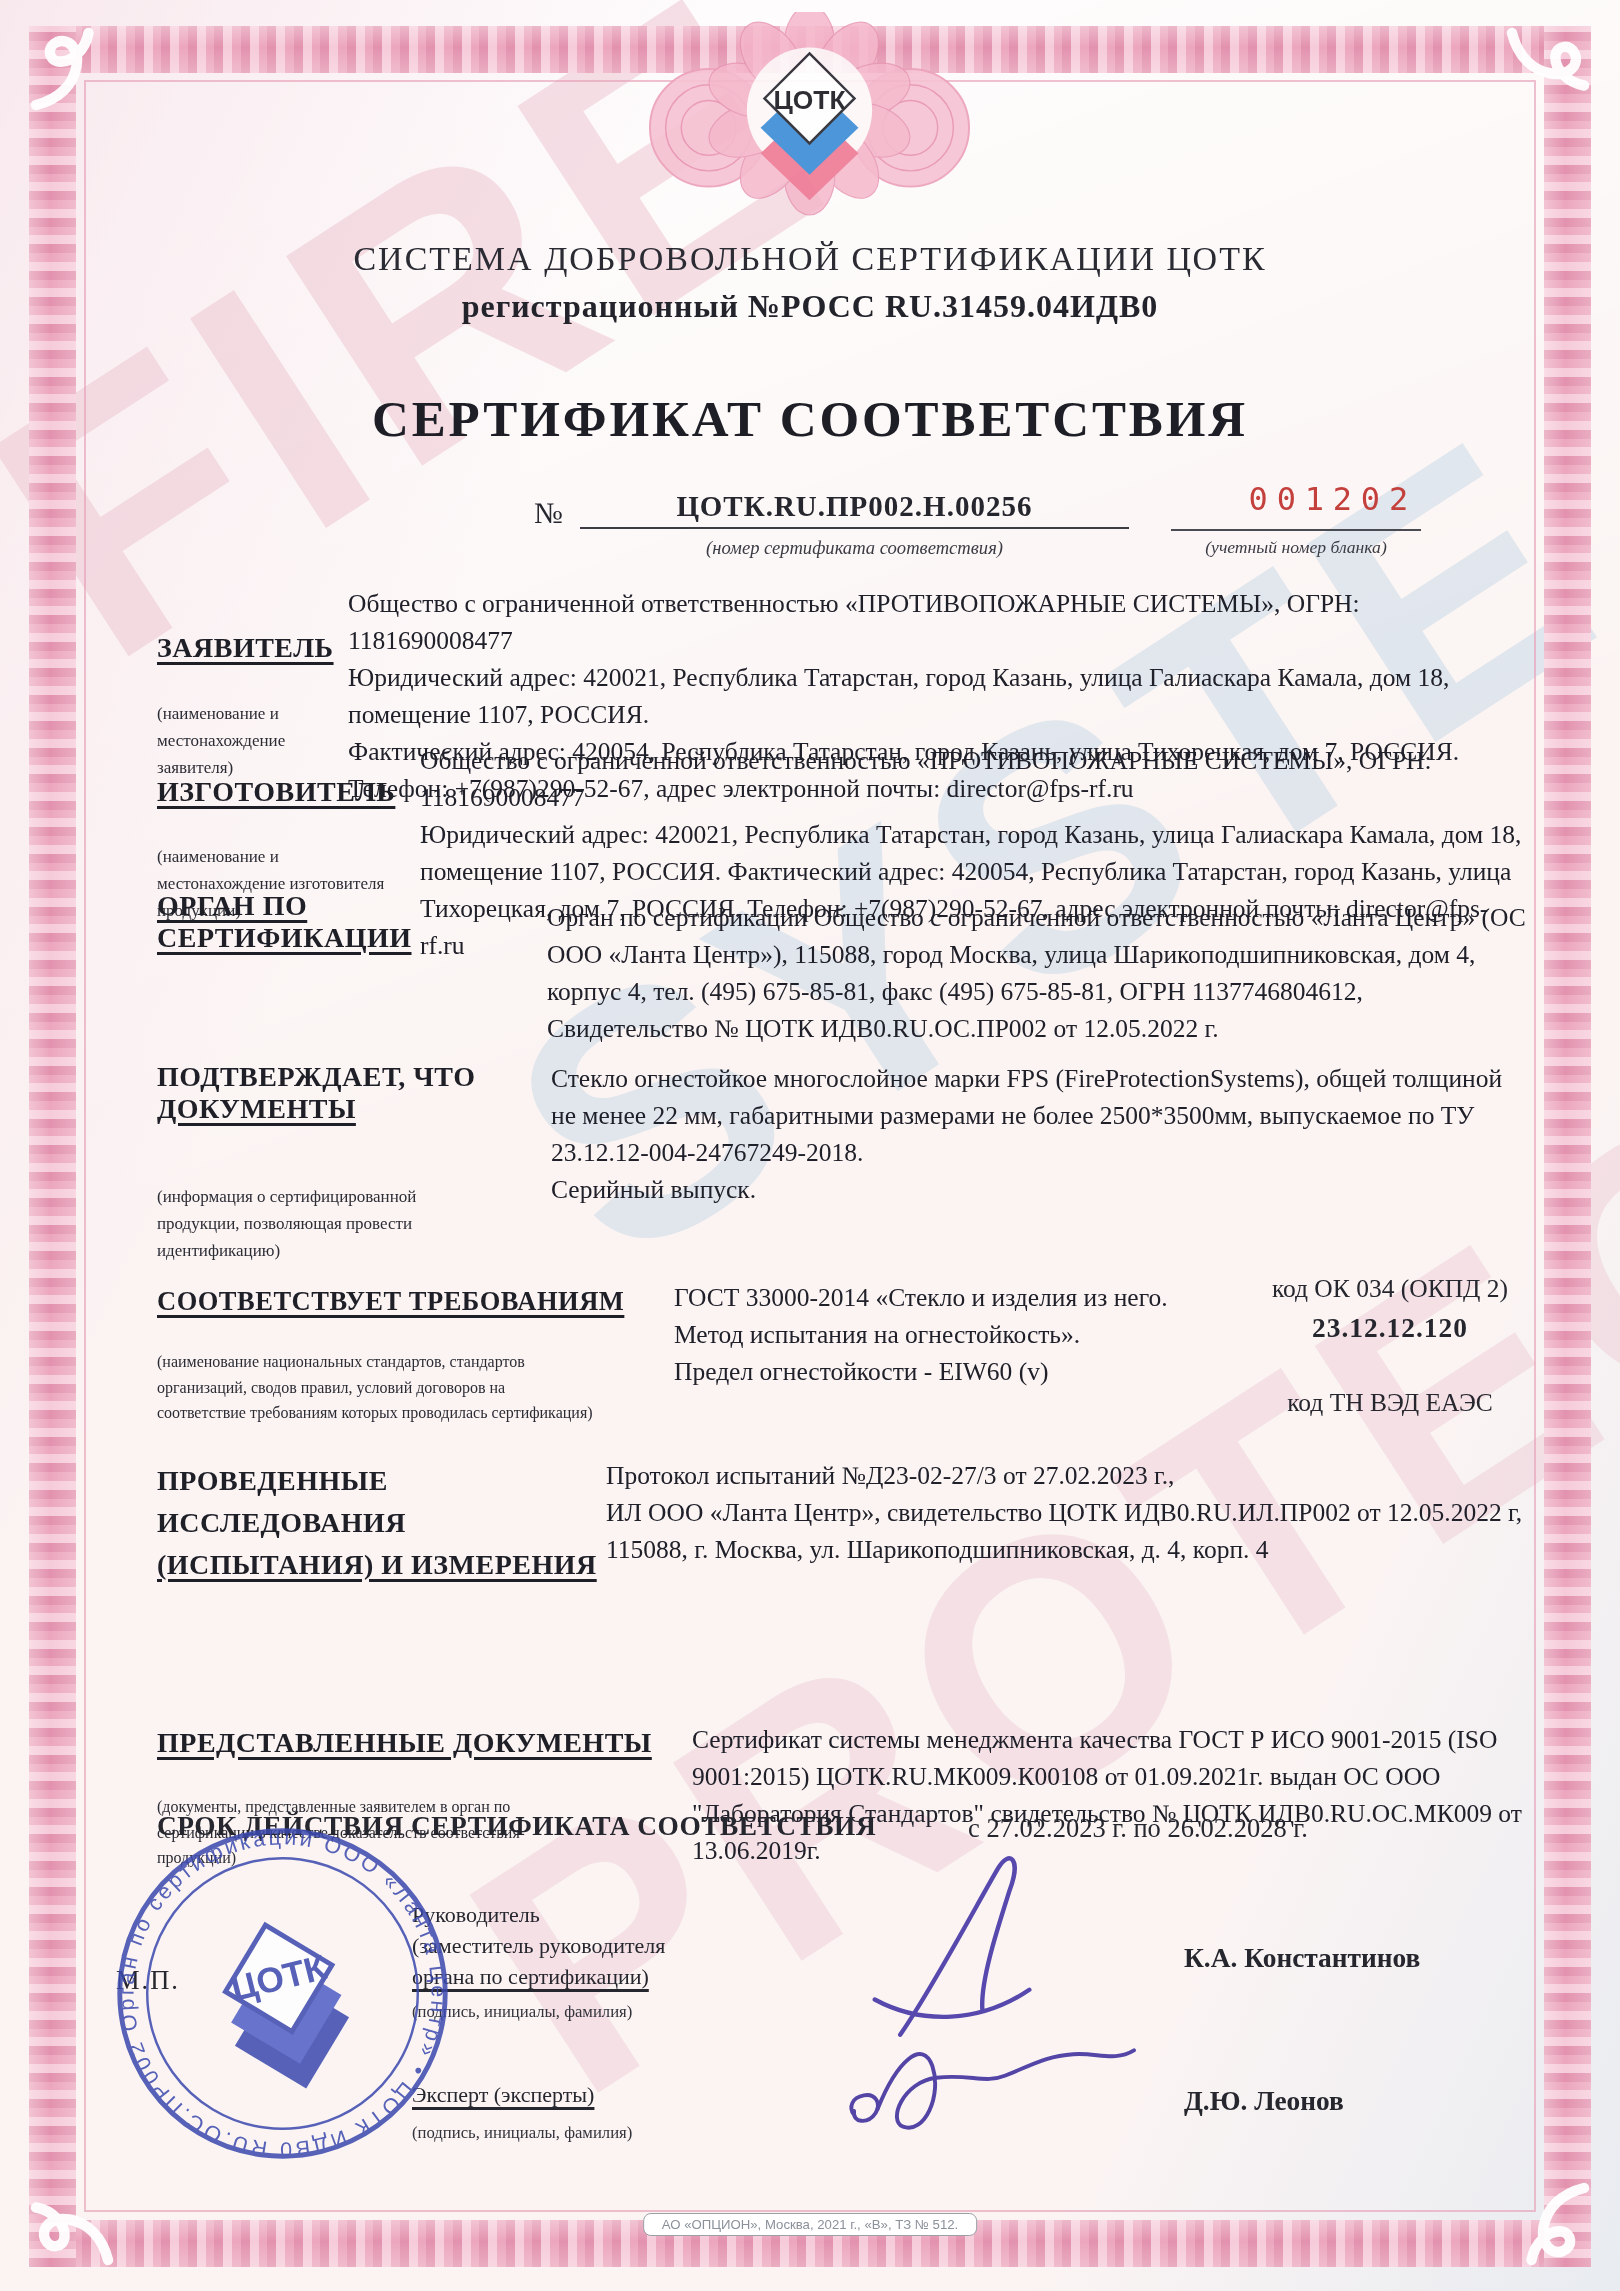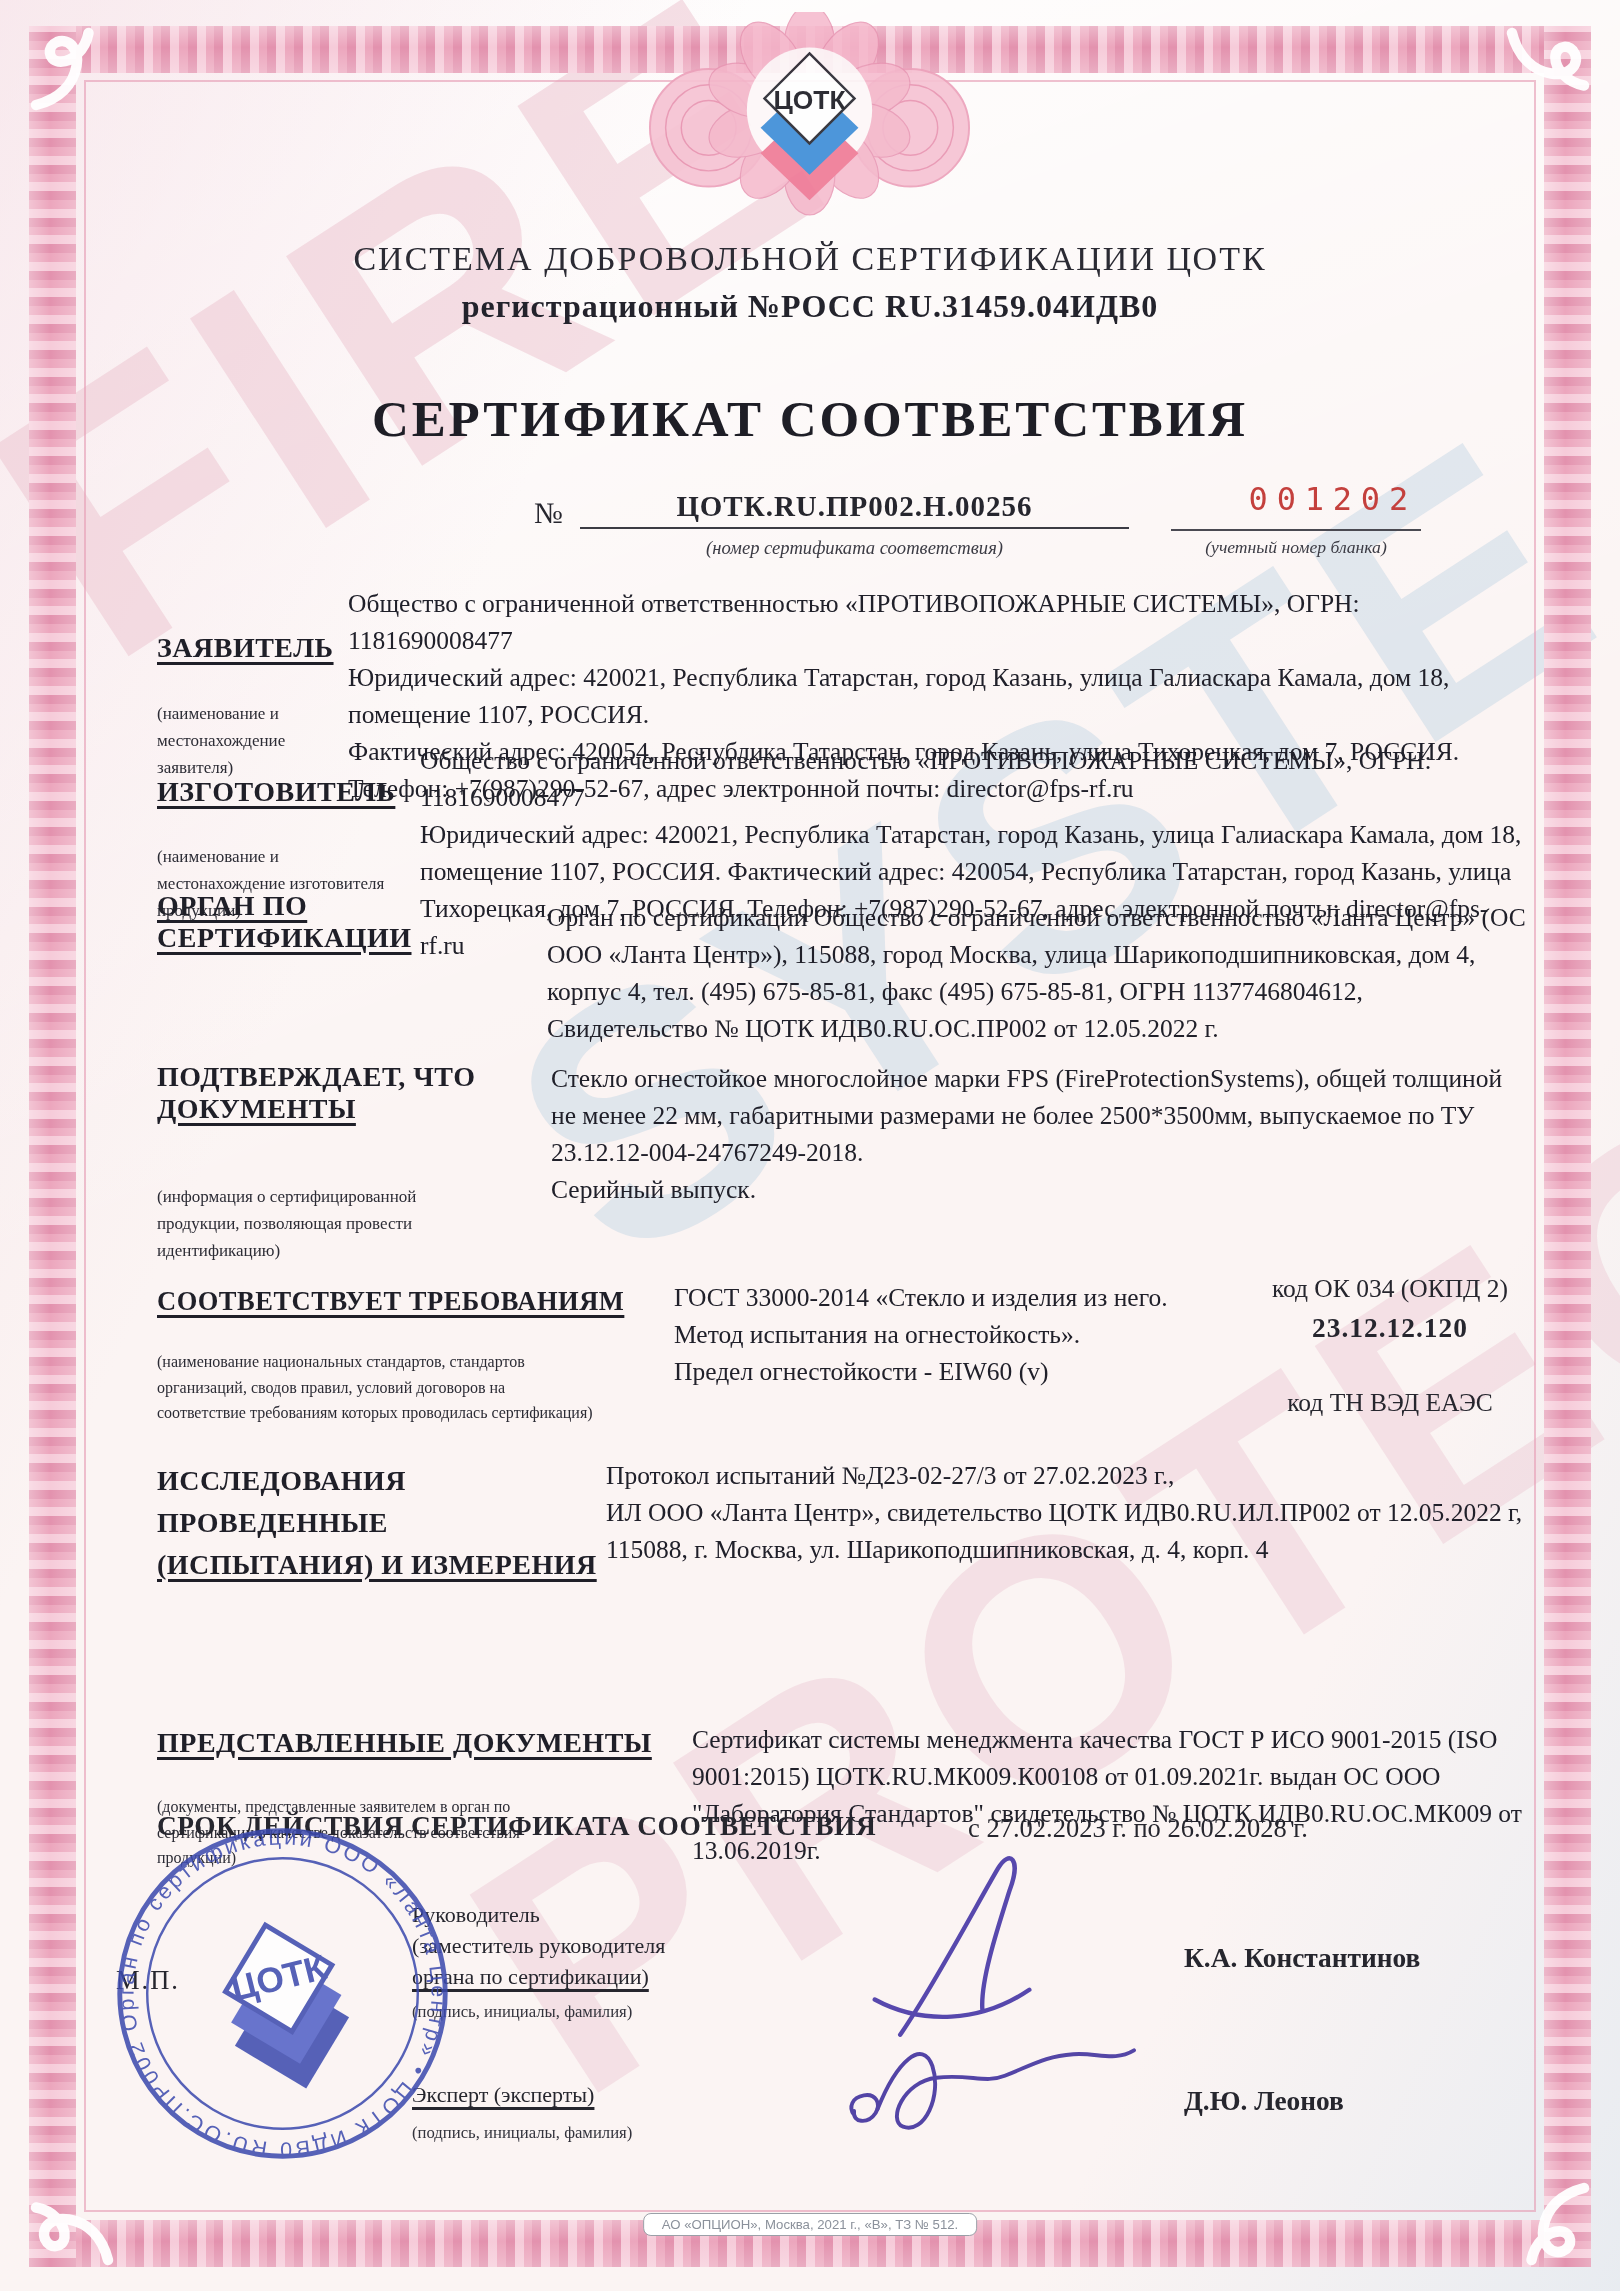--- a/index.html
+++ b/index.html
@@ -182,22 +182,22 @@
 соответствие требованиям которых проводилась сертификация)</div>
   <div class="abs body pre" style="left:674px; top:1280px; width:564px;">ГОСТ 33000-2014 «Стекло и изделия из него. Метод испытания на огнестойкость».
 Предел огнестойкости - EIW60 (v)</div>
   <div class="abs codes" style="left:1243px; top:1270px; width:294px;">
     <div>код ОК 034 (ОКПД 2)</div>
     <div class="val">23.12.12.120</div>
     <div class="tnved">код ТН ВЭД ЕАЭС</div>
   </div>
 
   <div class="abs" style="left:157px; top:1460px;">
+    <div class="seclabel" style="line-height:1.5;">ПРОВЕДЕННЫЕ</div>
     <div class="seclabel" style="line-height:1.5;">ИССЛЕДОВАНИЯ</div>
-    <div class="seclabel" style="line-height:1.5;">ПРОВЕДЕННЫЕ</div>
     <div class="seclabel u" style="line-height:1.5;">(ИСПЫТАНИЯ) И ИЗМЕРЕНИЯ</div>
   </div>
   <div class="abs body pre" style="left:606px; top:1458px; width:926px;">Протокол испытаний №Д23-02-27/3 от 27.02.2023 г.,
 ИЛ ООО «Ланта Центр», свидетельство ЦОТК ИДВ0.RU.ИЛ.ПР002 от 12.05.2022 г, 115088, г. Москва, ул. Шарикоподшипниковская, д. 4, корп. 4</div>
 
   <div class="abs seclabel u" style="left:157px; top:1727px;">ПРЕДСТАВЛЕННЫЕ ДОКУМЕНТЫ</div>
   <div class="abs sublabel pre" style="left:157px; top:1770px; width:461px; font-size:16px;">(документы, представленные заявителем в орган по
 сертификации в качестве доказательств соответствия
 продукции)</div>
   <div class="abs body pre" style="left:692px; top:1702px; width:845px;margin-top:20px;">Сертификат системы менеджмента качества ГОСТ Р ИСО 9001-2015 (ISO 9001:2015) ЦОТК.RU.МК009.К00108 от 01.09.2021г. выдан ОС ООО "Лаборатория Стандартов" свидетельство № ЦОТК ИДВ0.RU.ОС.МК009 от 13.06.2019г.</div>

